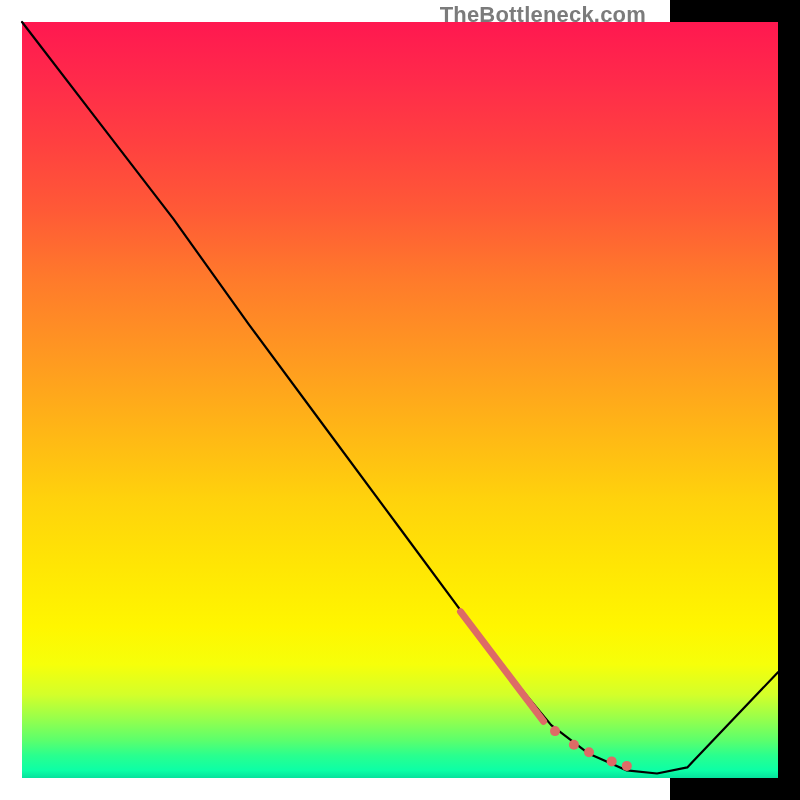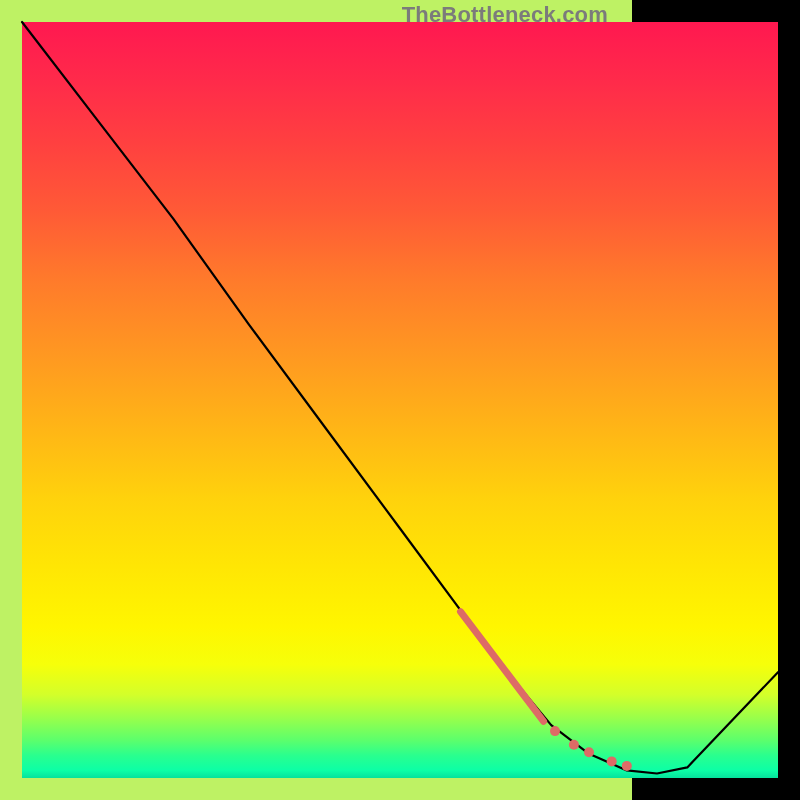--- a/index.html
+++ b/index.html
@@ -8,21 +8,22 @@
     width: 800px;
     height: 800px;
     background: #000;
     font-family: Arial, Helvetica, sans-serif;
     overflow: hidden;
   }
   .wrap {
     width: 632px;
     height: 800px;
     position: relative;
-    background: #bef264;
+    background: #ffffff;
+    padding-left: 38px;
   }
   .plot {
     position: absolute;
     left: 22px;
     top: 22px;
     width: 756px;
     height: 756px;
     
     background: linear-gradient(
       to bottom,

